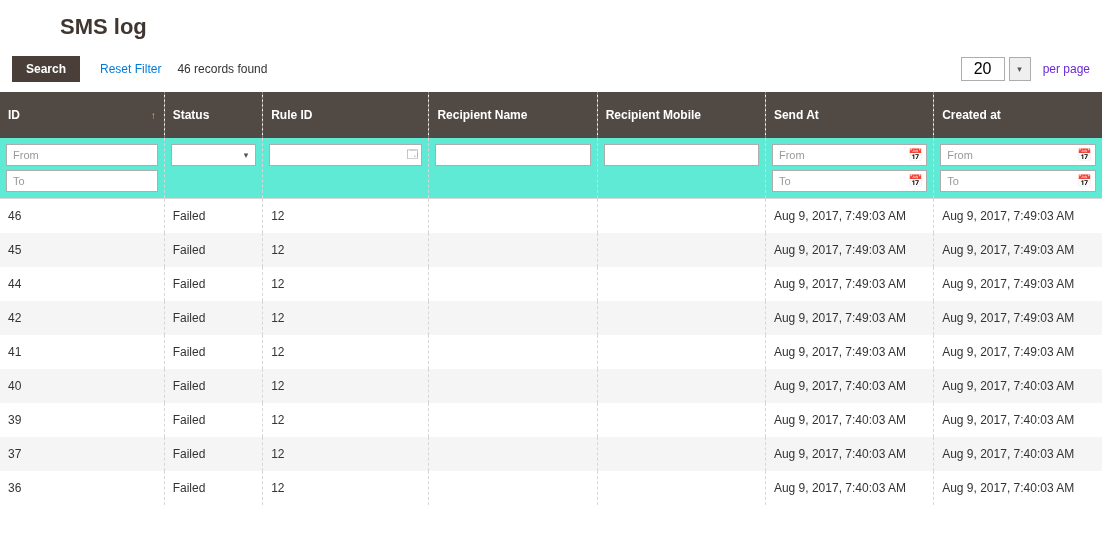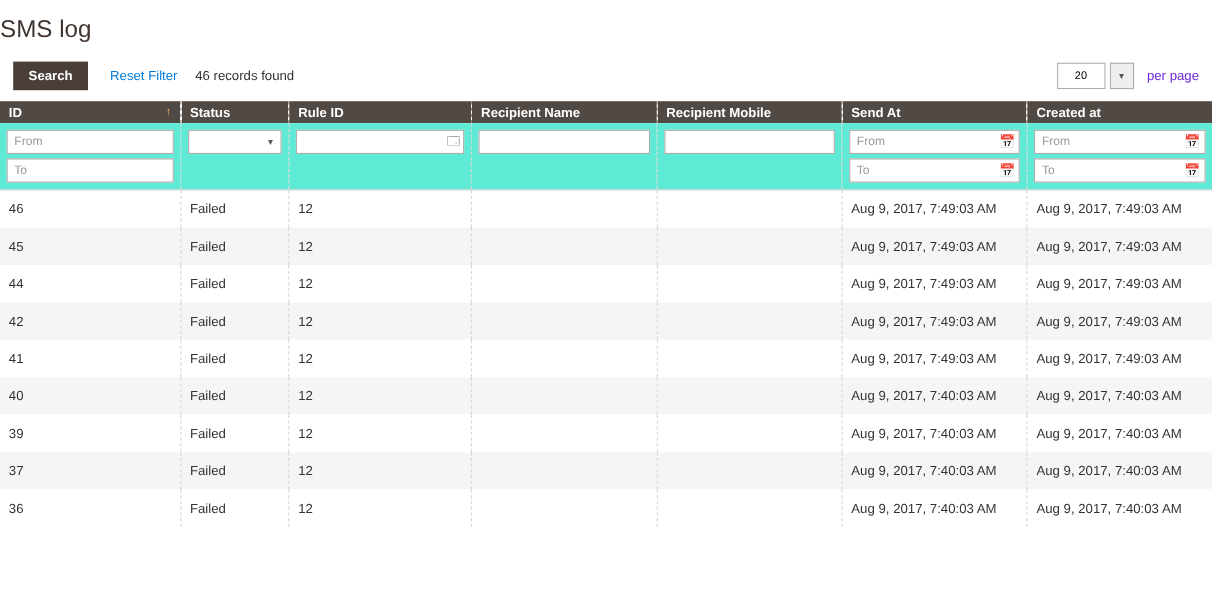--- a/index.html
+++ b/index.html
@@ -6,23 +6,24 @@
   body {
     margin: 0;
     font-family: Arial, Helvetica, sans-serif;
     background: #fff;
     color: #333;
     font-size: 12px;
     width: 1102px;
   }
   .page-title {
     font-size: 22px;
-    font-weight: 400;
+    font-weight: 700;
     color: #41362f;
-    padding: 14px 0 8px;
+    padding: 14px 12px 8px;
+    margin-left: 48px;
   }
   .toolbar {
     display: flex;
     align-items: center;
     padding: 8px 12px 10px;
     justify-content: flex-end;
   }
   .btn {
     display: inline-block;
     padding: 6px 14px;
@@ -50,21 +51,21 @@
   .per-page-wrap {
     display: flex;
     align-items: center;
     gap: 4px;
   }
   .per-page-input {
     width: 44px;
     height: 24px;
     border: 1px solid #adadad;
     text-align: center;
-    font-size: 10px;
+    font-size: 16px;
   }
   .per-page-btn {
     width: 22px;
     height: 24px;
     border: 1px solid #adadad;
     background: #efefef;
     display: flex;
     align-items: center;
     justify-content: center;
     cursor: pointer;
@@ -79,21 +80,21 @@
     width: calc(100% - 0px);
     margin: 0;
     border-collapse: collapse;
   }
   thead th {
     background: #514943;
     color: #fff;
     font-size: 12px;
     font-weight: 600;
     text-align: left;
-    padding: 3px 8px;
+    padding: 16px 8px;
     border-right: 1px dashed #8a817b;
     position: relative;
   }
   thead th:last-child { border-right: none; }
   th .sort-arrow {
     position: absolute;
     right: 8px;
     top: 50%;
     transform: translateY(-50%);
     font-size: 10px;

